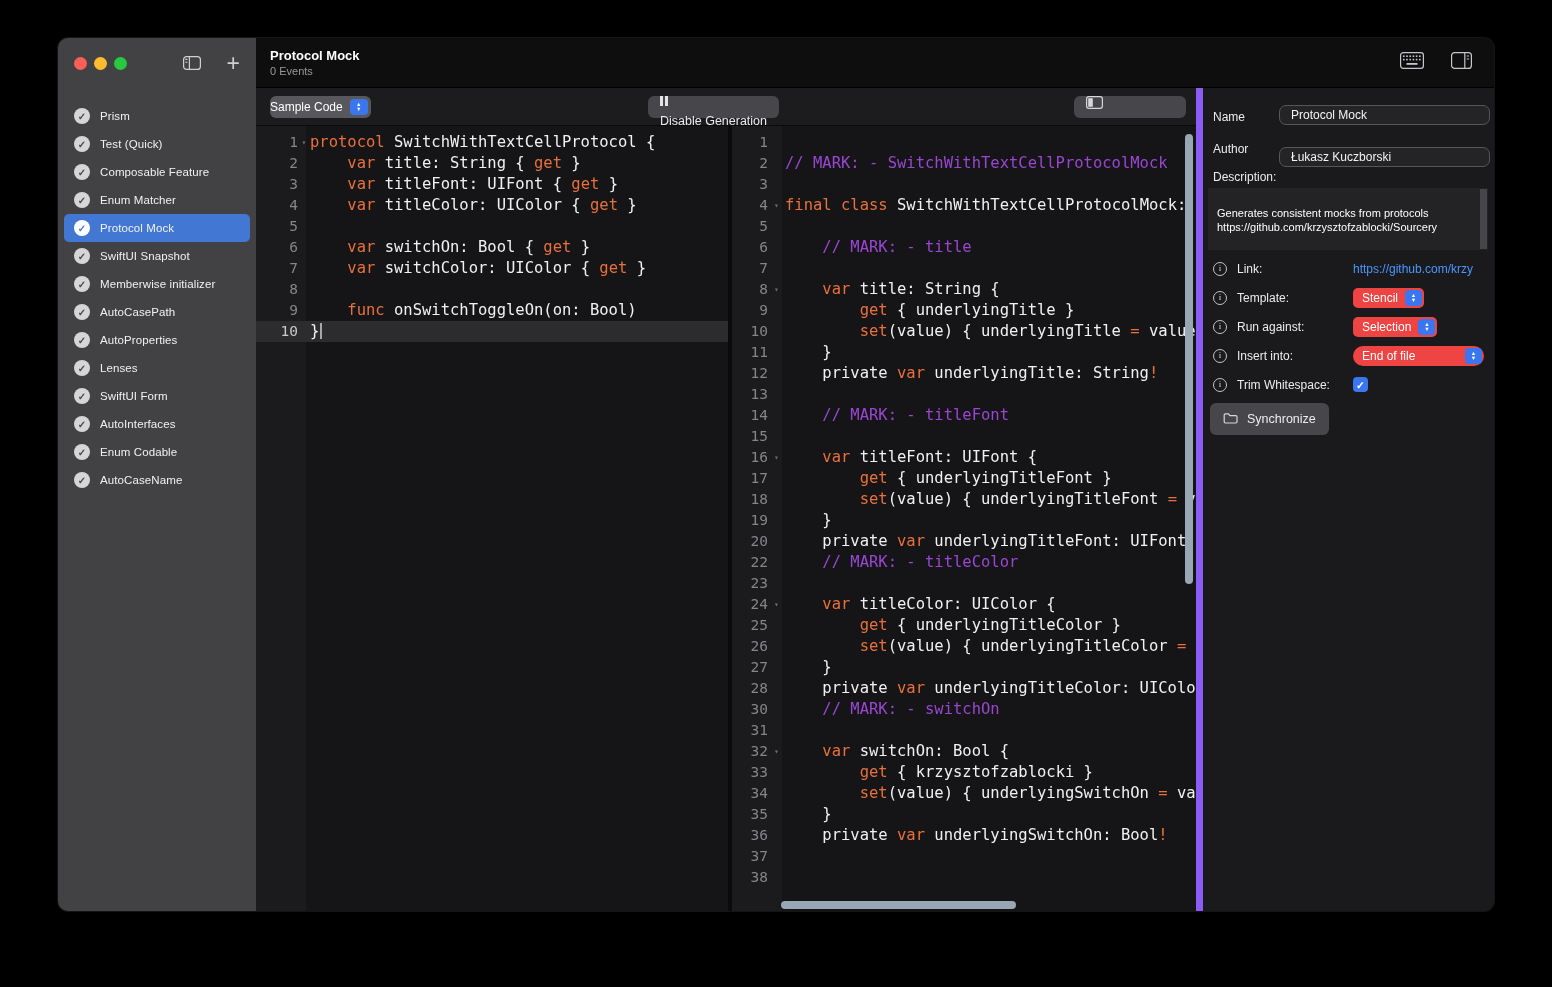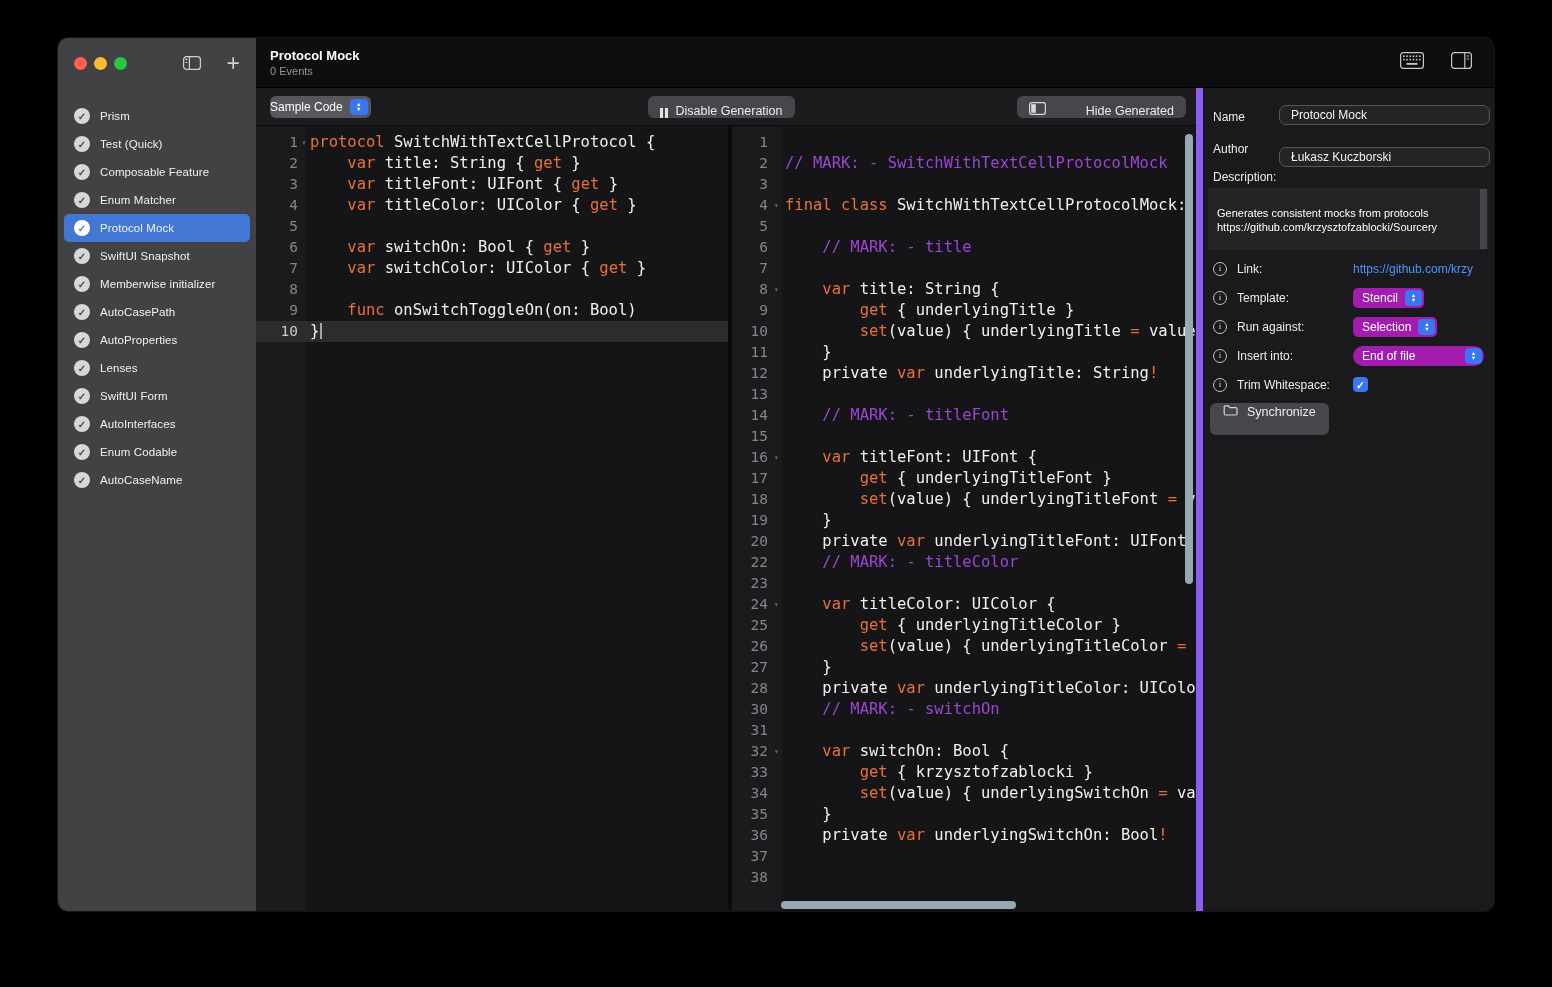--- a/index.html
+++ b/index.html
@@ -39,21 +39,21 @@
   .editors-col { width:940px; flex:none; display:flex; flex-direction:column; }
   .toolbar { height:38px; flex:none; background:#1c1c1e; border-bottom:1px solid #0a0a0a; position:relative; }
   .pill-ud { width:18px; height:16px; background:#3a76f0; border-radius:4px; flex:none;
              display:flex; flex-direction:column; align-items:center; justify-content:center; color:#fff; }
   .pill-ud::before { content:"▲"; font-size:5.5px; line-height:5px; }
   .pill-ud::after  { content:"▼"; font-size:5.5px; line-height:5px; }
   .sample-pill { position:absolute; left:14px; top:8px; height:22px; background:#57575c;
                  border-radius:6px; display:flex; align-items:center; gap:7px;
                  padding:0 3px 0 0; color:#fff; font-size:12px; }
   .tb-btn { position:absolute; top:8px; height:22px; background:#47474b; border-radius:6px;
-            display:flex; align-items:flex-end; gap:8px; padding:0 12px; color:#ececee; font-size:12.5px; }
+            display:flex; align-items:flex-start; gap:8px; padding:0 12px; color:#ececee; font-size:12.5px;flex-direction:column; }
   .btn-disable { left:392px; }
   .btn-hide { right:10px;gap:40px; }
   .pause-icon { display:flex; gap:2.5px; }
   .pause-icon i { display:block; width:2.5px; height:10px; background:#e4e4e6; }
 
   .editors-row { flex:1; min-height:0; display:flex; position:relative; }
   .editor { position:relative; overflow:hidden; background:#151517; }
   .ed-left { width:472px; flex:none; }
   .ed-divider { width:4px; flex:none; background:#0b0b0c; }
   .ed-right { flex:1; }
@@ -85,28 +85,28 @@
   .desc-box { position:absolute; left:5px; right:6px; top:100px; height:62px; background:#232326;
               color:#fff; font-size:11px; line-height:14px; padding:4px 9px; white-space:pre-line; }
   .desc-scroll { position:absolute; right:1px; top:1px; bottom:1px; width:7px; background:#46464a; }
   .insp-rows { position:absolute; left:10px; right:8px; top:166px; }
   .insp-row { height:29px; display:flex; align-items:center; }
   .info { width:14px; height:14px; border-radius:50%; border:1.2px solid #c4c4c8; color:#d8d8dc;
           font-size:9px; line-height:9px; display:flex; align-items:center; justify-content:center;
           flex:none; font-family:"Liberation Serif", serif; }
   .insp-row .lbl { margin-left:10px; width:116px; flex:none; }
   .link { color:#4a97ff; text-decoration:none; font-size:12px; white-space:nowrap; overflow:hidden; }
-  .pill { height:20px; background:#a21caf; border-radius:5px; display:inline-flex; align-items:center;
+  .pill { height:20px; background:#ef4444; border-radius:5px; display:inline-flex; align-items:center;
           gap:7px; padding:0 2px 0 9px; color:#fff; font-size:12px; }
   .pill .pill-ud { width:17px; height:16px; }
   .pill.wide { width:131px; justify-content:space-between;border-radius:10px; }
   .checkbox { width:15px; height:15px; border-radius:4px; background:#3a76f0; color:#fff;
               font-size:10.5px; font-weight:bold; display:flex; align-items:center; justify-content:center; }
   .sync-btn { position:absolute; left:7px; top:315px; height:22px; background:#47474b; border-radius:6px;
-              display:inline-flex; align-items:flex-end; gap:9px; padding:16px 13px; color:#ececee; font-size:12.5px; }
+              display:inline-flex; align-items:center; gap:9px; padding:16px 13px; color:#ececee; font-size:12.5px; }
 </style>
 </head>
 <body>
 
 <div class="canvas">
   <div class="window">
 
     <aside class="sidebar">
       <div class="sidebar-top">
         <span class="tl red"></span>

